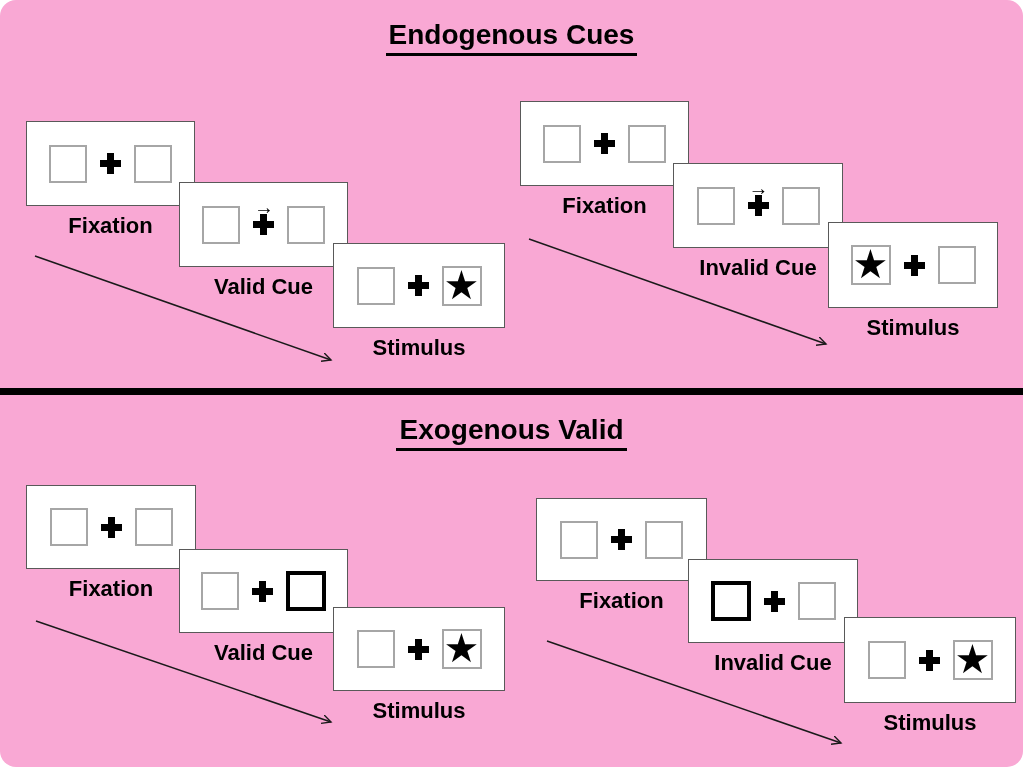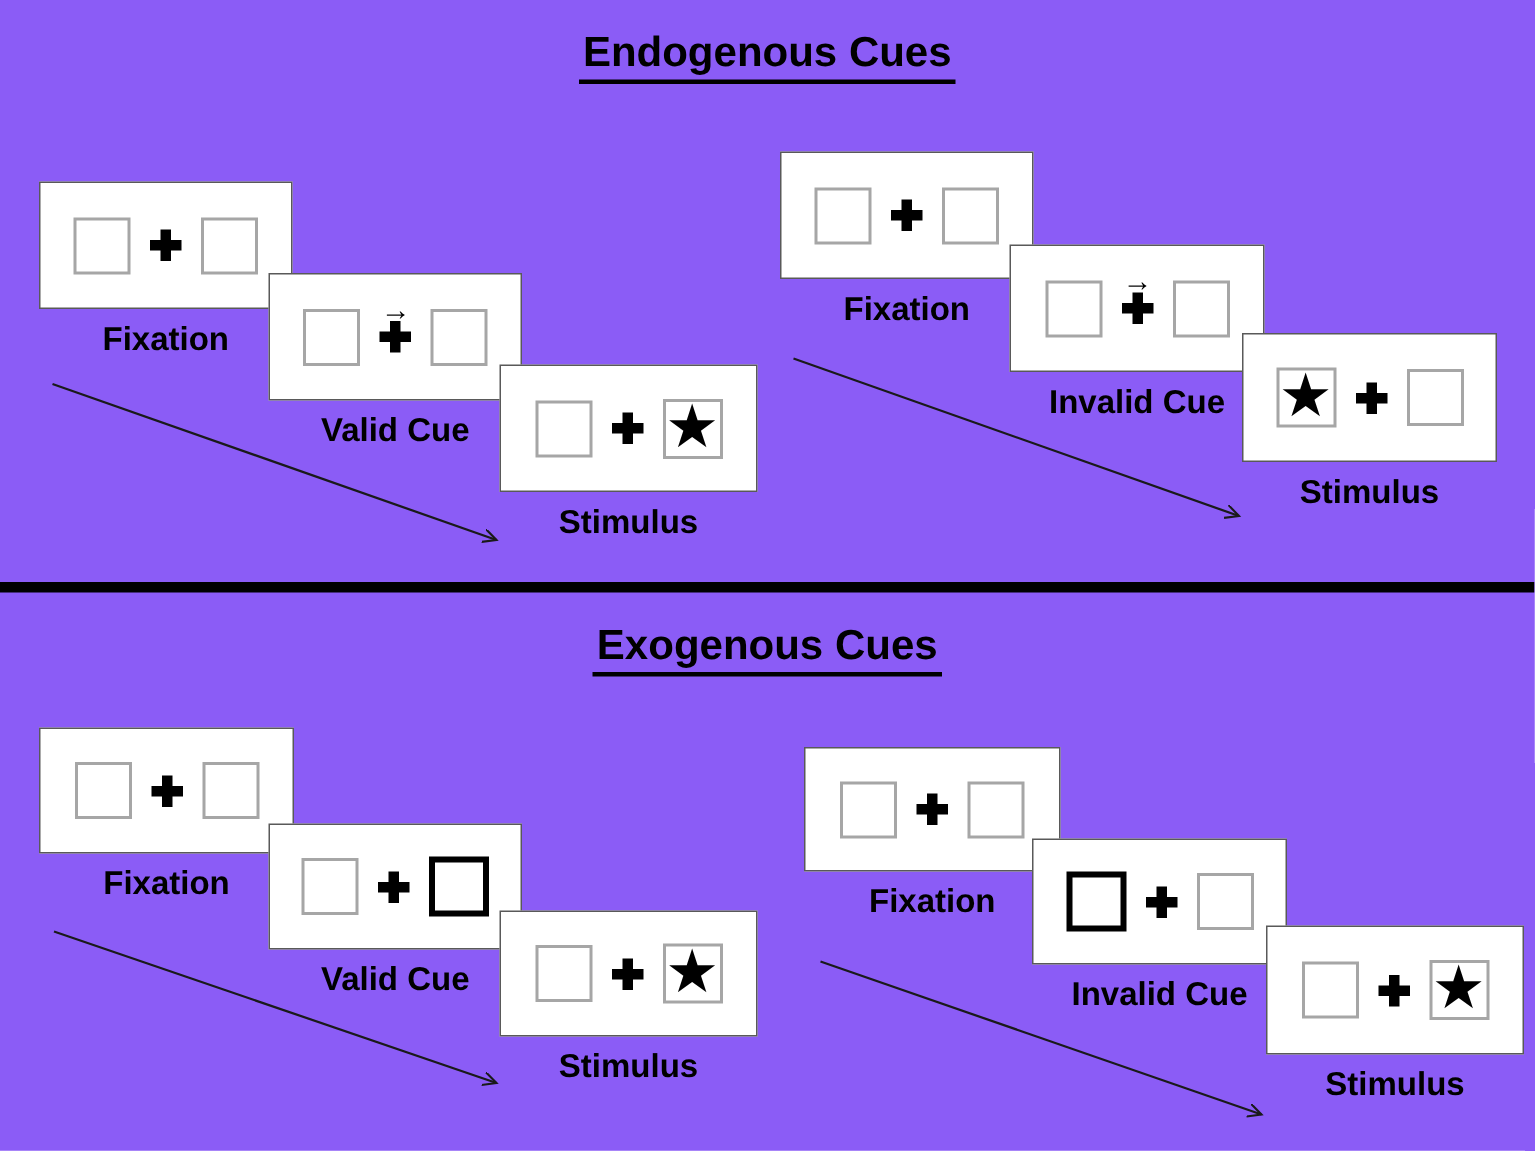--- a/index.html
+++ b/index.html
@@ -1,21 +1,22 @@
 <!DOCTYPE html>
 <html><head>
 <meta charset="utf-8">
 <style>
   * { box-sizing: border-box; margin: 0; padding: 0; }
   body { font-family: "Liberation Sans", sans-serif; background: #ffffff; }
   .canvas {
     position: relative;
     width: 1023px; height: 767px;
-    background: #8b5cf6;
+    background: #f9a8d4;
     overflow: hidden;
+    border-radius: 16px;
   }
   .arrows-layer {
     position: absolute; left: 0; top: 0;
     width: 1023px; height: 767px;
     z-index: 0;
   }
   .section-title {
     position: absolute; left: 0; width: 100%;
     text-align: center;
     font-size: 28px; font-weight: bold; color: #000;
@@ -105,21 +106,21 @@
     <line x1="529" y1="239" x2="826" y2="344" stroke="#1a1a1a" stroke-width="1.5" marker-end="url(#ah)"></line>
     <line x1="36" y1="621" x2="331" y2="722" stroke="#1a1a1a" stroke-width="1.5" marker-end="url(#ah)"></line>
     <line x1="547" y1="641" x2="841" y2="743" stroke="#1a1a1a" stroke-width="1.5" marker-end="url(#ah)"></line>
   </svg>
 
   <div class="section-title" style="top:20px">
     <span class="underlined">Endogenous Cues</span>
   </div>
   <div class="divider"></div>
   <div class="section-title" style="top:415px">
-    <span class="underlined">Exogenous Cues</span>
+    <span class="underlined">Exogenous Valid</span>
   </div>
 
   <div class="panel-group z1" style="left:26px; top:121px; width:169px">
     <div class="panel" style="height:85px">
       <span class="sq"></span>
       <span class="plus"></span>
       <span class="sq"></span>
     </div>
     <div class="plabel">Fixation</div>
   </div>

